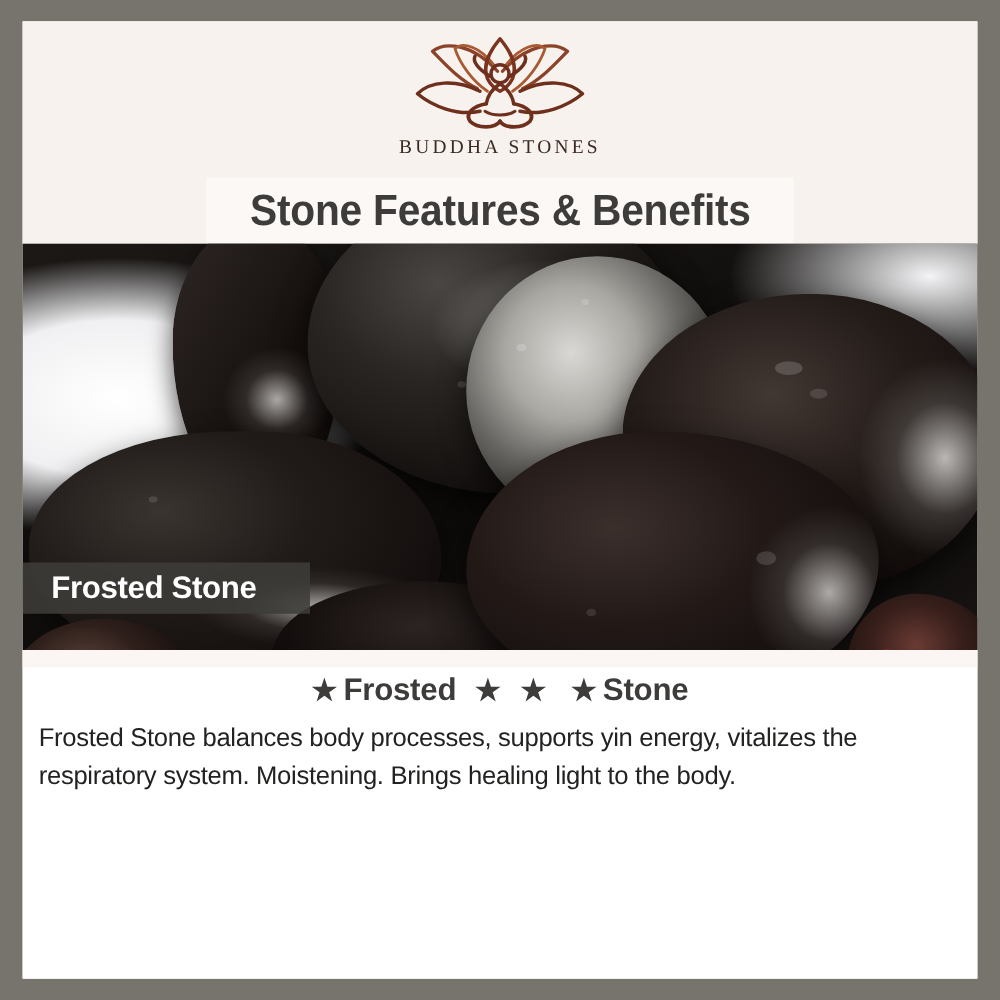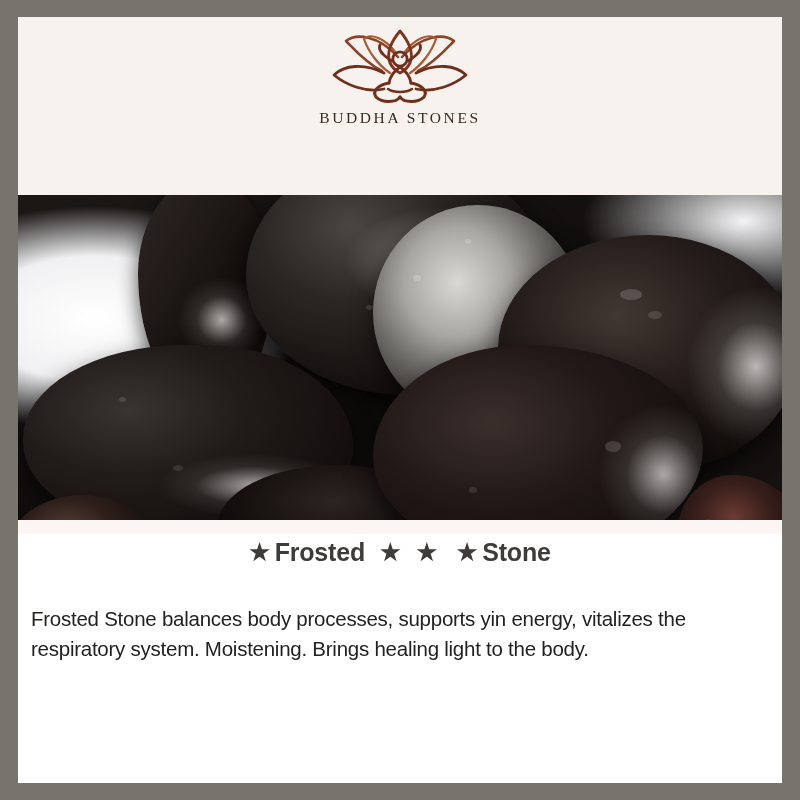--- a/index.html
+++ b/index.html
@@ -230,21 +230,20 @@
   .benefit.tight .star { margin-right:1px; }
 
   .desc {
     position:absolute;
     left:13px; top:56px;
     width:745px;
     font-size:20.5px;
     line-height:30px;
     color:#232221;
     letter-spacing:-0.25px;
-    margin-top:28px;
   }
 </style>
 </head>
 <body>
 
 <div class="frame">
   <div class="card">
 
     <div class="header">
 
@@ -276,20 +275,23 @@
 
             <path d="M69 56 C58 58 52 64 56 70 C62 76 76 76 80 70" stroke="#6e2f1c" stroke-width="3"></path>
             <path d="M91 56 C102 58 108 64 104 70 C98 76 84 76 80 70" stroke="#6e2f1c" stroke-width="3"></path>
 
             <path d="M68 62 C74 66 86 66 92 62" stroke="#6e2f1c" stroke-width="2.4"></path>
           </g>
         </svg>
         <div class="logo-text">BUDDHA STONES</div>
       </div>
 
+      <div class="title-banner">
+        <div class="title-text">Stone Features &amp; Benefits</div>
+      </div>
     </div>
 
     <div class="photo">
       <div class="photo-bg"></div>
 
       <div class="stone s2"></div>
       <div class="stone s1">
         <span class="speck" style="left:200px;top:58px;width:9px;height:6px;"></span>
         <span class="speck" style="left:182px;top:86px;width:14px;height:7px;opacity:.5;"></span>
         <span class="speck" style="left:120px;top:150px;width:7px;height:5px;opacity:.45;"></span>
@@ -307,20 +309,23 @@
         <span class="speck" style="left:150px;top:76px;width:14px;height:8px;opacity:.4;"></span>
       </div>
       <div class="stone s9"></div>
       <div class="stone s6">
         <span class="speck" style="left:232px;top:96px;width:16px;height:11px;opacity:.45;"></span>
         <span class="speck" style="left:96px;top:142px;width:8px;height:6px;opacity:.35;"></span>
       </div>
       <div class="stone s7"></div>
       <div class="stone s8"></div>
 
+      <div class="photo-tag">
+        <span class="photo-tag-text">Frosted Stone</span>
+      </div>
     </div>
 
     <div class="content">
       <div class="content-top-tint"></div>
 
       <div class="benefits">
         <div class="benefit">
           <span class="star">★</span>
           <span>Frosted</span>
         </div>

